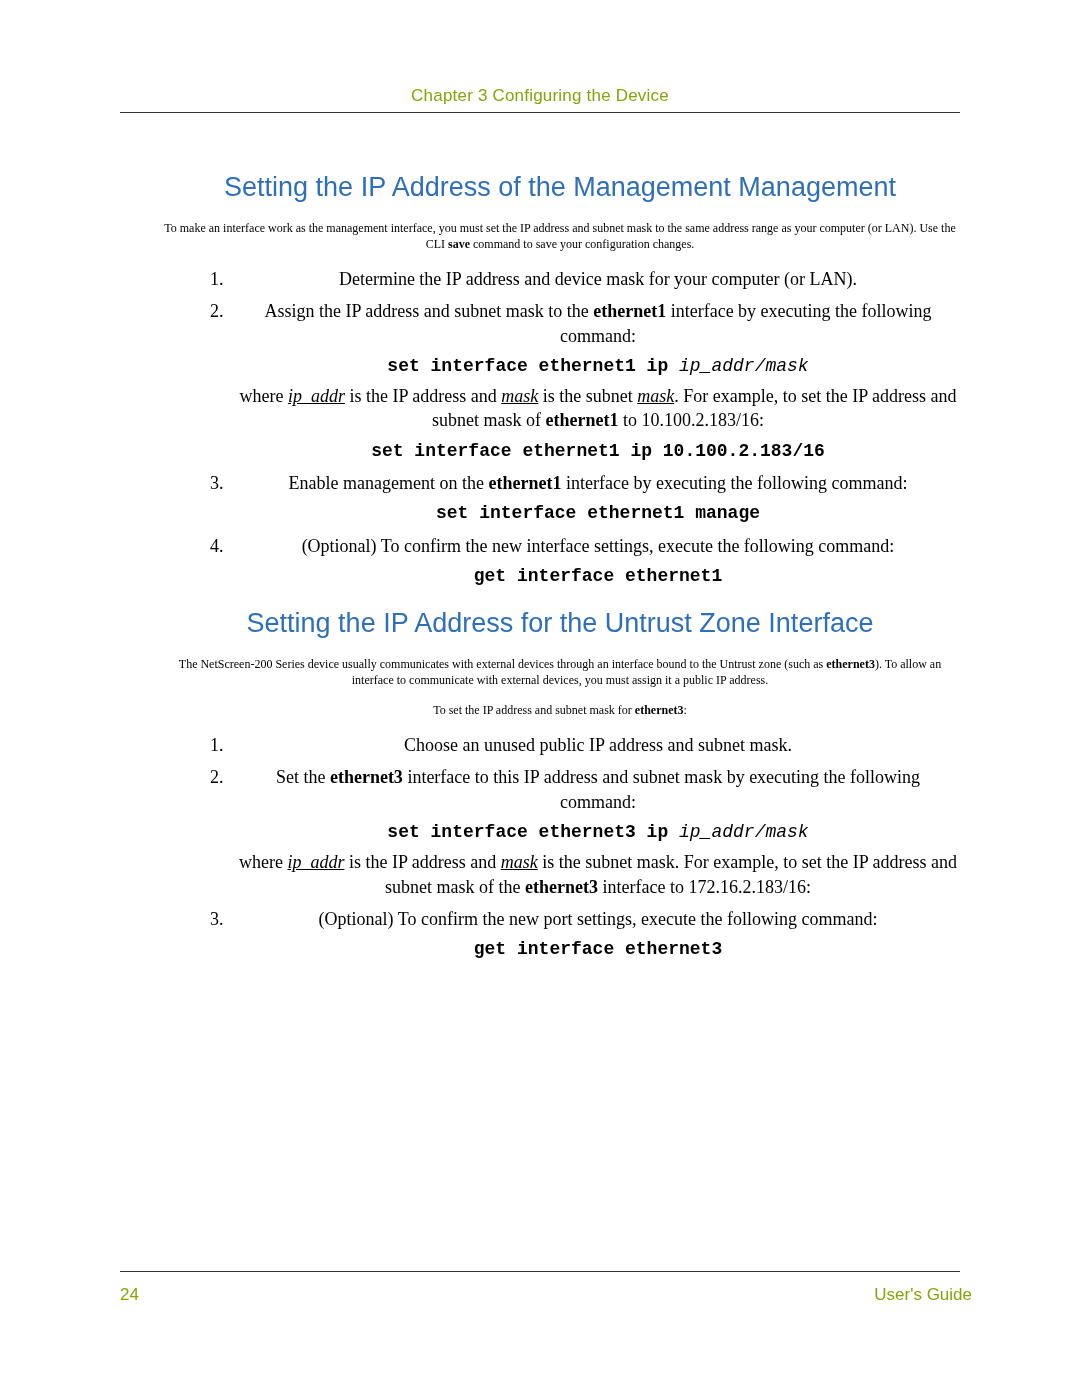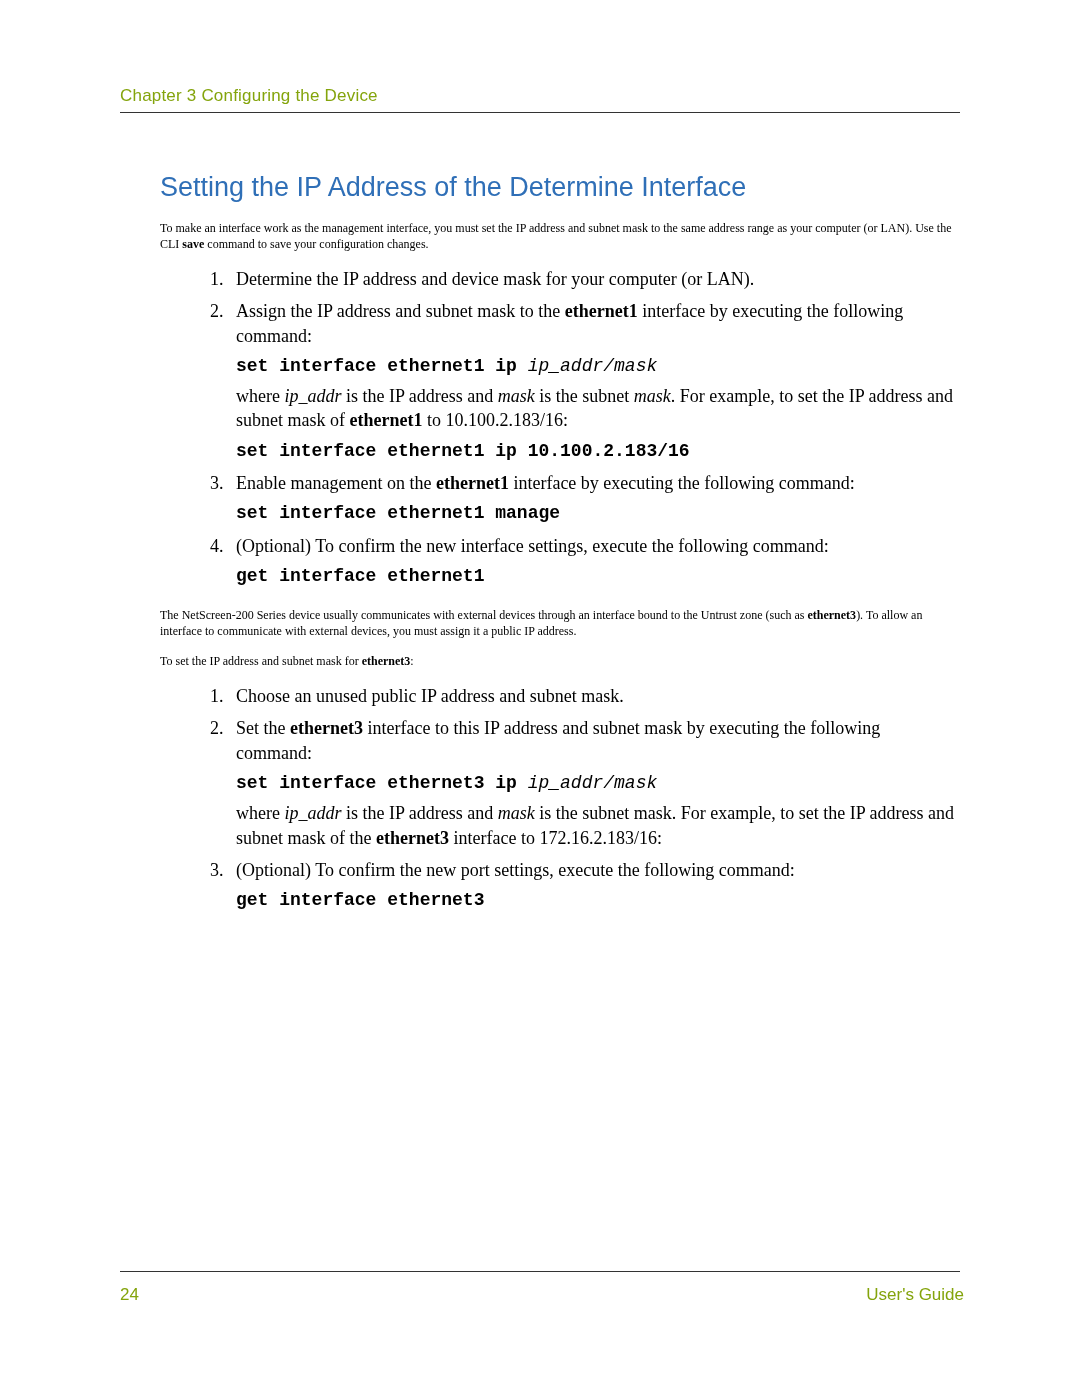--- a/index.html
+++ b/index.html
@@ -9,20 +9,21 @@
     background: #ffffff;
     width: 1080px;
     height: 1397px;
   }
   .page {
     position: relative;
     width: 1080px;
     height: 1397px;
     font-family: Georgia, "Times New Roman", serif;
     color: #000;
+    text-align: center;
   }
   .chapter-header {
     position: absolute;
     top: 86px;
     left: 120px;
     right: 120px;
     font-family: Verdana, Arial, sans-serif;
     font-size: 17px;
     color: #84a40c;
     border-bottom: 1px solid #333;
@@ -77,41 +78,41 @@
   .footer-line {
     position: absolute;
     left: 120px;
     right: 120px;
     bottom: 125px;
     border-top: 1px solid #333;
   }
   .footer {
     position: absolute;
     left: 120px;
-    right: 116px;
+    right: 108px;
     bottom: 92px;
     font-family: Verdana, Arial, sans-serif;
     font-size: 17px;
     color: #84a40c;
   }
   .footer .page-num { float: left; }
   .footer .guide    { float: right; }
   strong { font-weight: bold; }
-  em { font-style: italic; }
+  em { font-style: italic; text-decoration: underline; }
 </style>
 </head>
 <body>
 
 <div class="page">
 
   <div class="chapter-header">Chapter 3 Configuring the Device</div>
 
   <div class="content">
 
-    <h2 class="section">Setting the IP Address of the Determine Interface</h2>
+    <h2 class="section">Setting the IP Address of the Management Management</h2>
 
     <p class="body">
       <span>To make an interface work as the management interface, you must set the IP address and subnet mask to the same address range as your computer (or LAN). Use the CLI </span><strong>save</strong><span> command to save your configuration changes.</span>
     </p>
 
 
     <ol class="steps">
       <li>Determine the IP address and device mask for your computer (or LAN).</li>
       <li>
         <span>Assign the IP address and subnet mask to the </span><strong>ethernet1</strong><span> interface by executing the following command:</span>
@@ -124,20 +125,21 @@
       <li>
         <span>Enable management on the </span><strong>ethernet1</strong><span> interface by executing the following command:</span>
         <span class="code">set interface ethernet1 manage</span>
       </li>
       <li>
         <span>(Optional) To confirm the new interface settings, execute the following command:</span>
         <span class="code">get interface ethernet1</span>
       </li>
     </ol>
 
+    <h2 class="section">Setting the IP Address for the Untrust Zone Interface</h2>
 
     <p class="body">
       <span>The NetScreen-200 Series device usually communicates with external devices through an interface bound to the Untrust zone (such as </span><strong>ethernet3</strong><span>). To allow an interface to communicate with external devices, you must assign it a public IP address.</span>
     </p>
 
     <p class="body">
       <span>To set the IP address and subnet mask for </span><strong>ethernet3</strong><span>:</span>
     </p>
 
     <ol class="steps">

